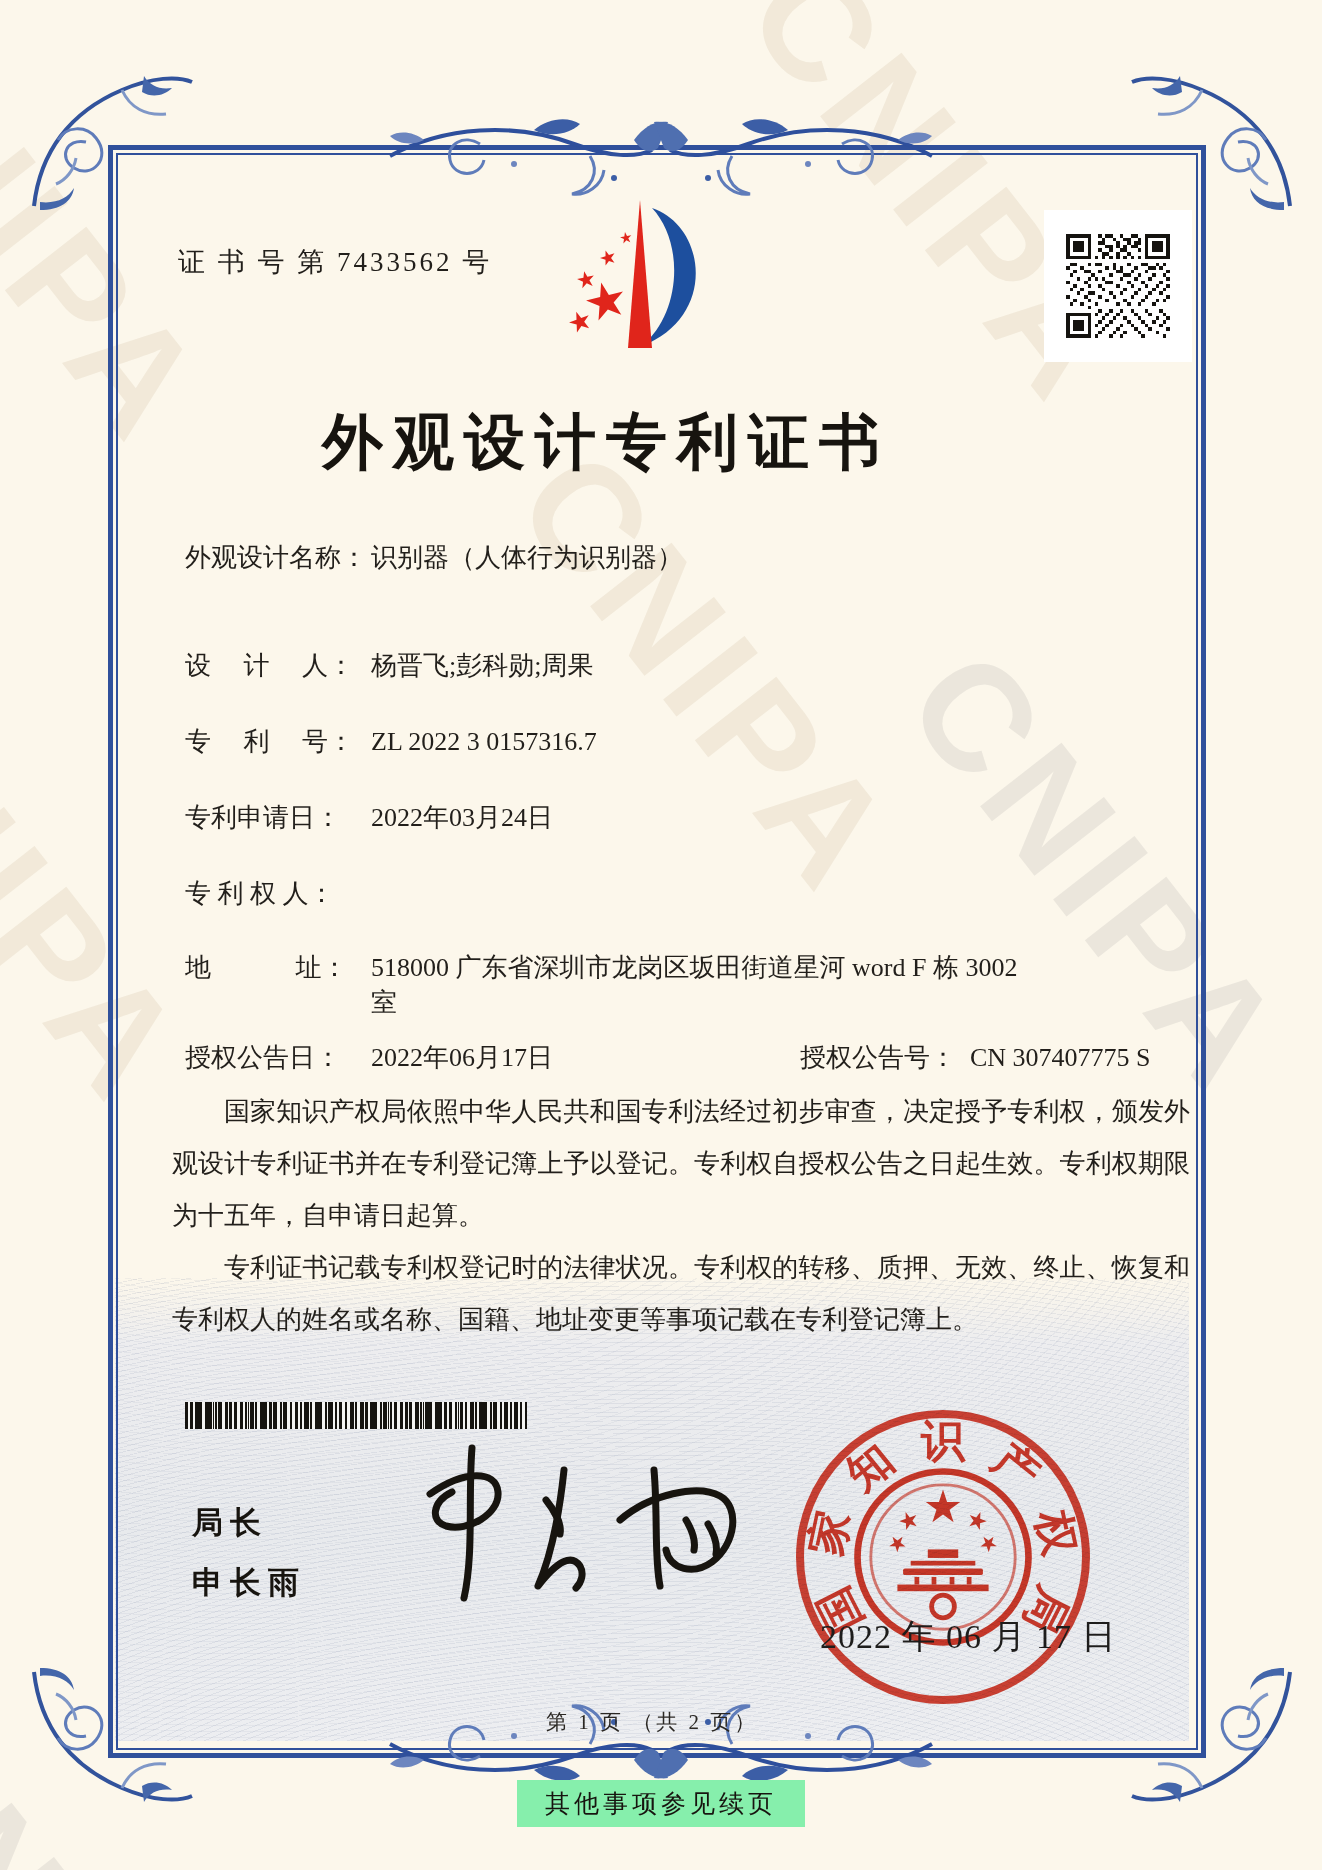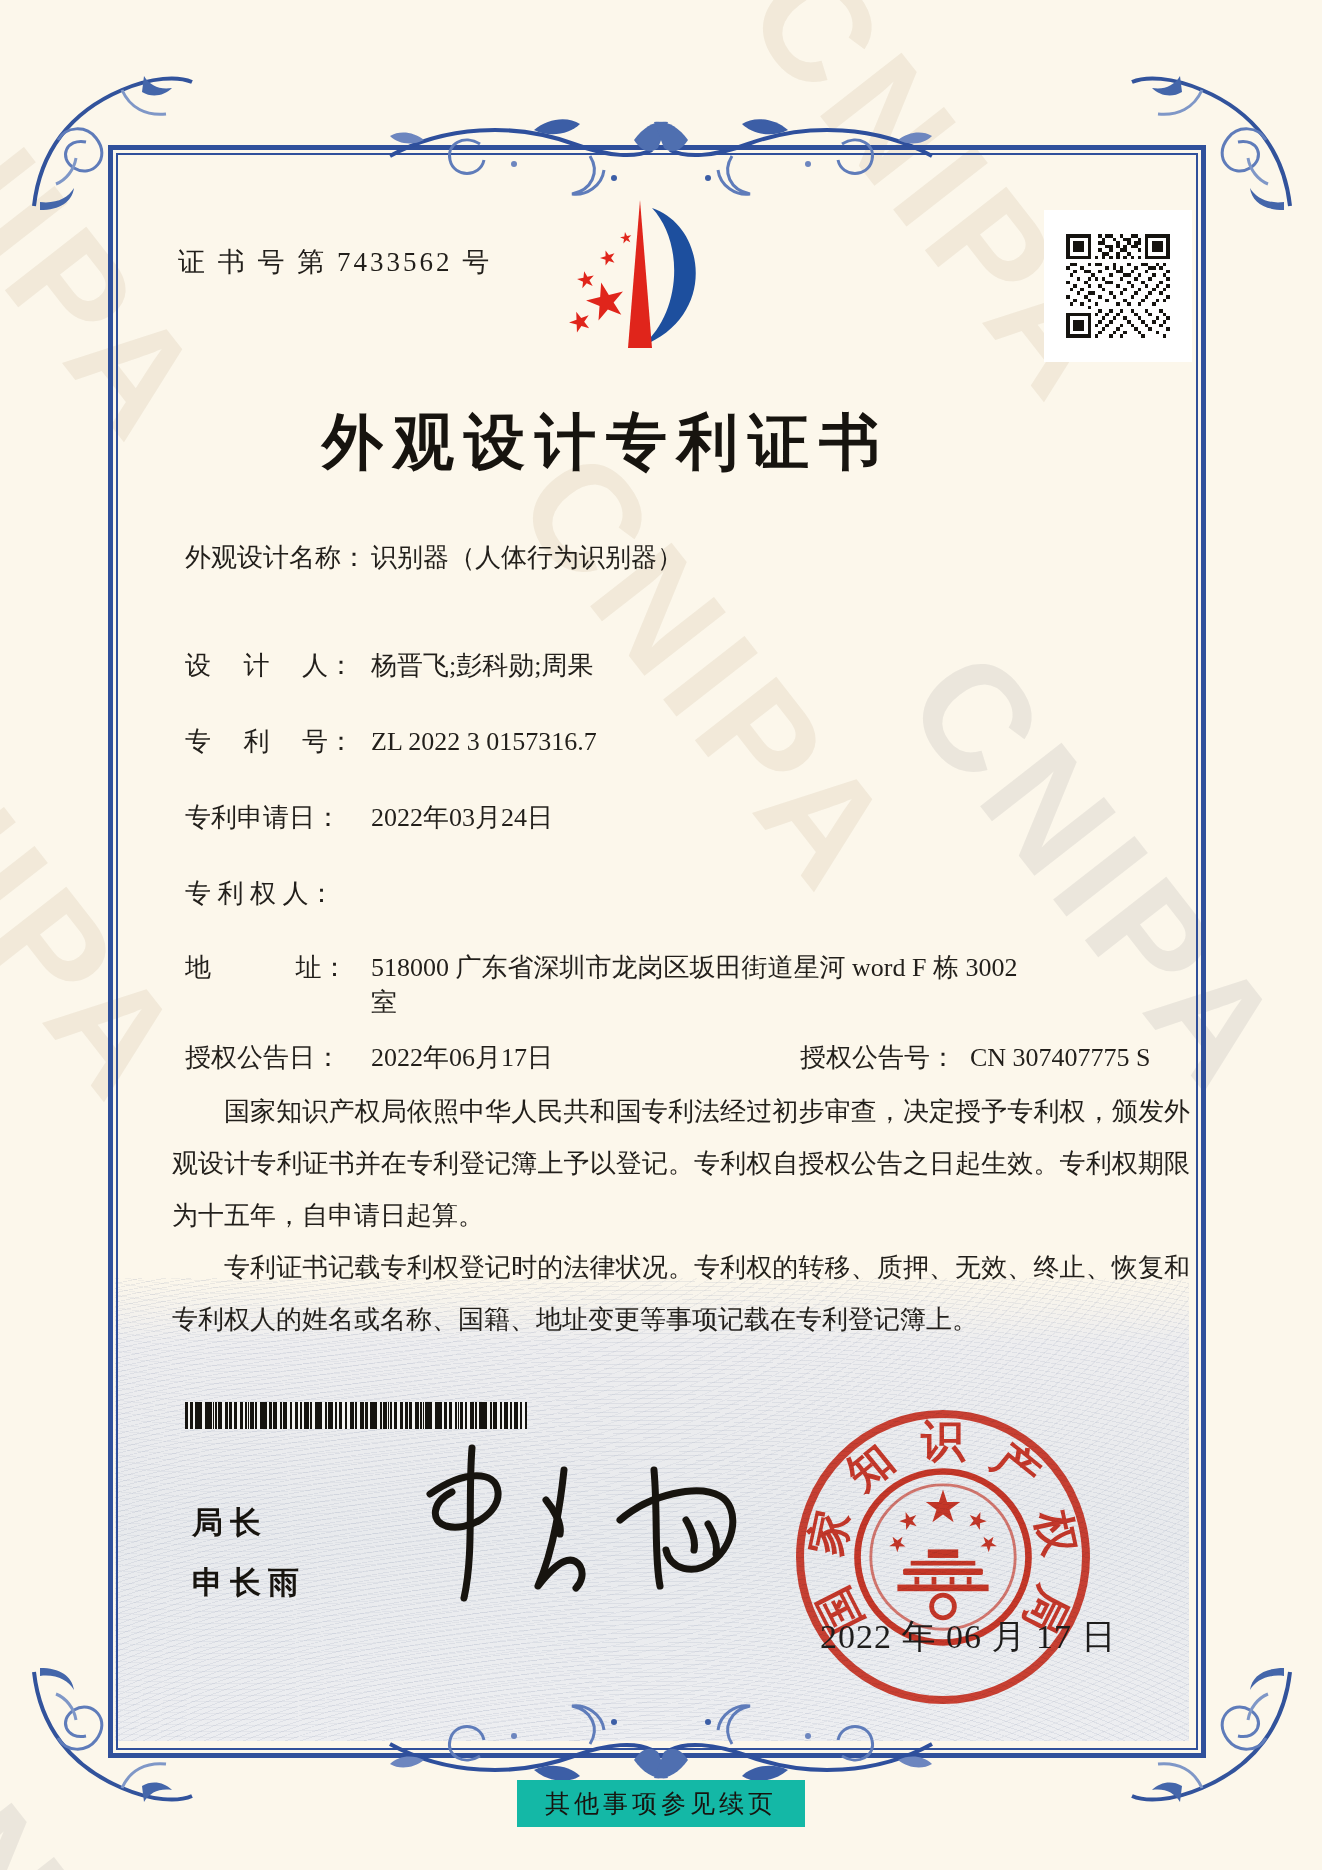--- a/index.html
+++ b/index.html
@@ -87,21 +87,21 @@
     transform-origin:center;white-space:nowrap;
   }
   .seal-date{
     position:absolute;left:30px;top:210px;width:250px;
     font-size:34px;letter-spacing:1px;color:#141210;text-align:left;white-space:nowrap;
   }
   
   .page-info{position:absolute;left:108px;top:1708px;width:1088px;text-align:center;
     font-size:21px;letter-spacing:3px;color:#2a2723;}
   .bottom-note{position:absolute;left:0;top:1780px;width:1322px;text-align:center;}
-  .bottom-note span{display:inline-block;background:#14b8a6;padding:7px 28px;
+  .bottom-note span{display:inline-block;background:#86efac;padding:7px 28px;
     font-size:25px;letter-spacing:4px;color:#17140f;}
 </style>
 </head>
 <body>
 
 <div id="page">
 
   <svg width="0" height="0" style="position:absolute" aria-hidden="true">
     <defs>
       <path id="star5" d="M0,-1 L0.2245,-0.309 L0.951,-0.309 L0.3633,0.118 L0.5878,0.809 L0,0.382 L-0.5878,0.809 L-0.3633,0.118 L-0.951,-0.309 L-0.2245,-0.309 Z"></path>
@@ -456,17 +456,18 @@
     <span class="sealch" style="left:50px;top:206px;transform:translate(-50%,-50%) rotate(-117deg)">国</span>
     <span class="sealch" style="left:40px;top:129px;transform:translate(-50%,-50%) rotate(-78deg)">家</span>
     <span class="sealch" style="left:80px;top:63px;transform:translate(-50%,-50%) rotate(-39deg)">知</span>
     <span class="sealch" style="left:153px;top:37px;transform:translate(-50%,-50%)">识</span>
     <span class="sealch" style="left:226px;top:63px;transform:translate(-50%,-50%) rotate(39deg)">产</span>
     <span class="sealch" style="left:266px;top:129px;transform:translate(-50%,-50%) rotate(78deg)">权</span>
     <span class="sealch" style="left:256px;top:206px;transform:translate(-50%,-50%) rotate(117deg)">局</span>
     <div class="seal-date">2022 年 06 月 17 日</div>
   </div>
 
+  <div class="page-info">第 1 页 （共 2 页）</div>
   <div class="bottom-note">
     <span>其他事项参见续页</span>
   </div>
 
 </div>
 
 </body></html>

